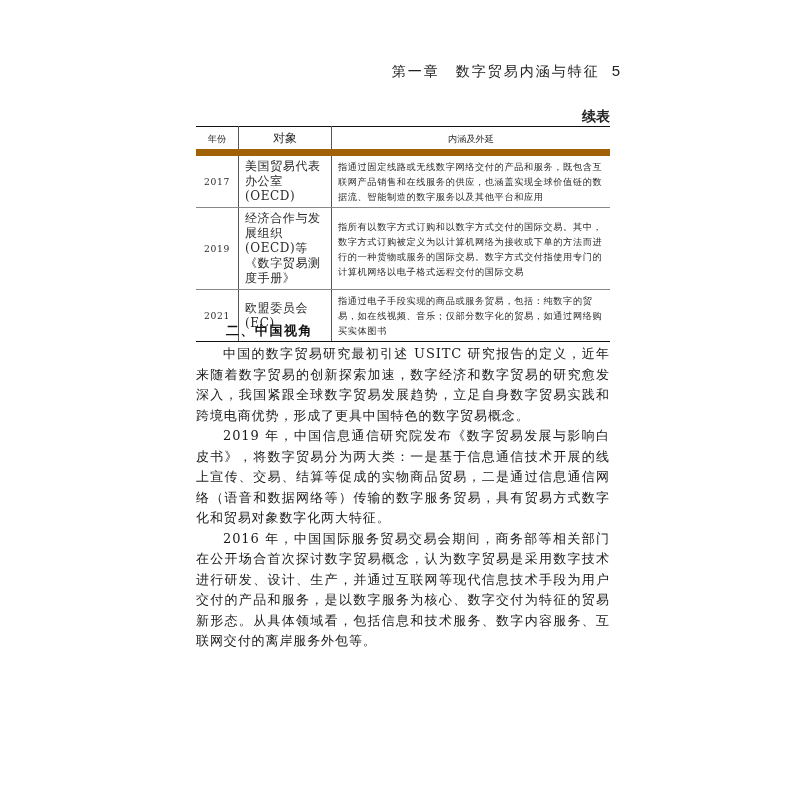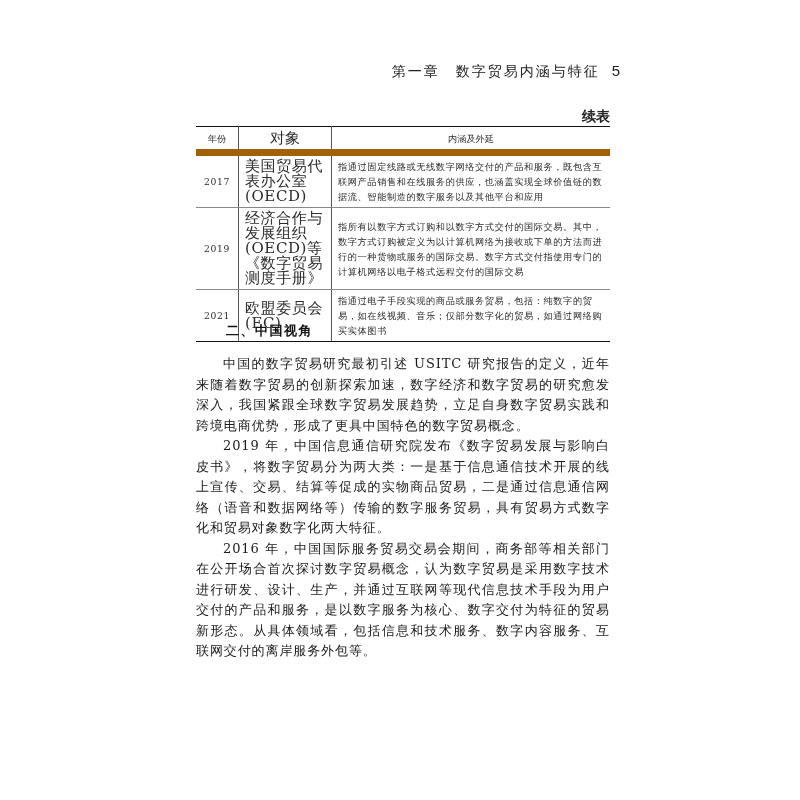--- a/index.html
+++ b/index.html
@@ -8,21 +8,21 @@
   .running-head { position:absolute; top:62px; left:372px; width:248px; text-align:right;
                   font-size:14px; letter-spacing:2px; color:#222; }
   .running-head .pg { margin-left:12px; font-family:"Liberation Sans",sans-serif; font-size:15px; letter-spacing:0; }
   .cont { position:absolute; top:108px; left:540px; width:70px; text-align:right; font-size:14px; font-weight:bold; color:#222; }
   table.def { position:absolute; top:126px; left:196px; width:414px; border-collapse:collapse;
               font-size:9.2px; line-height:15px; color:#2a2a2a; }
   table.def th { font-weight:normal; height:20px; border-top:1.6px solid #111; border-bottom:7px solid #a16207; }
   table.def td { vertical-align:middle; border-bottom:1px solid #888; padding:3px 6px; letter-spacing:0.6px; }
   table.def tr:last-child td { border-bottom:1.6px solid #111; }
   table.def .c1 { width:30px; text-align:center; border-right:1px solid #555; }
-  table.def .c2 { width:80px; border-right:1px solid #555; font-size:15px; }
+  table.def .c2 { width:80px; border-right:1px solid #555; font-size:12px; }
   table.def th.c2 { text-align:center; }
   table.def th.c3 { text-align:center; }
   .section-title { position:absolute; top:322px; left:226px; font-family:"DejaVu Sans","Liberation Sans",sans-serif;
                    font-weight:bold; font-size:13px; letter-spacing:1.5px; color:#111; }
   .body-text { position:absolute; left:196px; width:414px; font-size:13px; line-height:20.5px;
                text-align:justify; letter-spacing:0.9px; color:#1a1a1a; }
   .body-text p { margin:0; text-indent:27px; }
 </style>
 </head>
 <body>
@@ -55,17 +55,17 @@
     <tr>
       <td class="c1">2021</td>
       <td class="c2">欧盟委员会(EC)</td>
       <td class="c3">指通过电子手段实现的商品或服务贸易，包括：纯数字的贸易，如在线视频、音乐；仅部分数字化的贸易，如通过网络购买实体图书</td>
     </tr>
   </tbody>
 </table>
 
 <div class="section-title">二、中国视角</div>
 
-<div class="body-text" style="top:354px;">
+<div class="body-text" style="top:344px;">
   <p>中国的数字贸易研究最初引述 USITC 研究报告的定义，近年来随着数字贸易的创新探索加速，数字经济和数字贸易的研究愈发深入，我国紧跟全球数字贸易发展趋势，立足自身数字贸易实践和跨境电商优势，形成了更具中国特色的数字贸易概念。</p>
   <p>2019 年，中国信息通信研究院发布《数字贸易发展与影响白皮书》，将数字贸易分为两大类：一是基于信息通信技术开展的线上宣传、交易、结算等促成的实物商品贸易，二是通过信息通信网络（语音和数据网络等）传输的数字服务贸易，具有贸易方式数字化和贸易对象数字化两大特征。</p>
   <p>2016 年，中国国际服务贸易交易会期间，商务部等相关部门在公开场合首次探讨数字贸易概念，认为数字贸易是采用数字技术进行研发、设计、生产，并通过互联网等现代信息技术手段为用户交付的产品和服务，是以数字服务为核心、数字交付为特征的贸易新形态。从具体领域看，包括信息和技术服务、数字内容服务、互联网交付的离岸服务外包等。</p>
 </div>
 
 </body></html>

